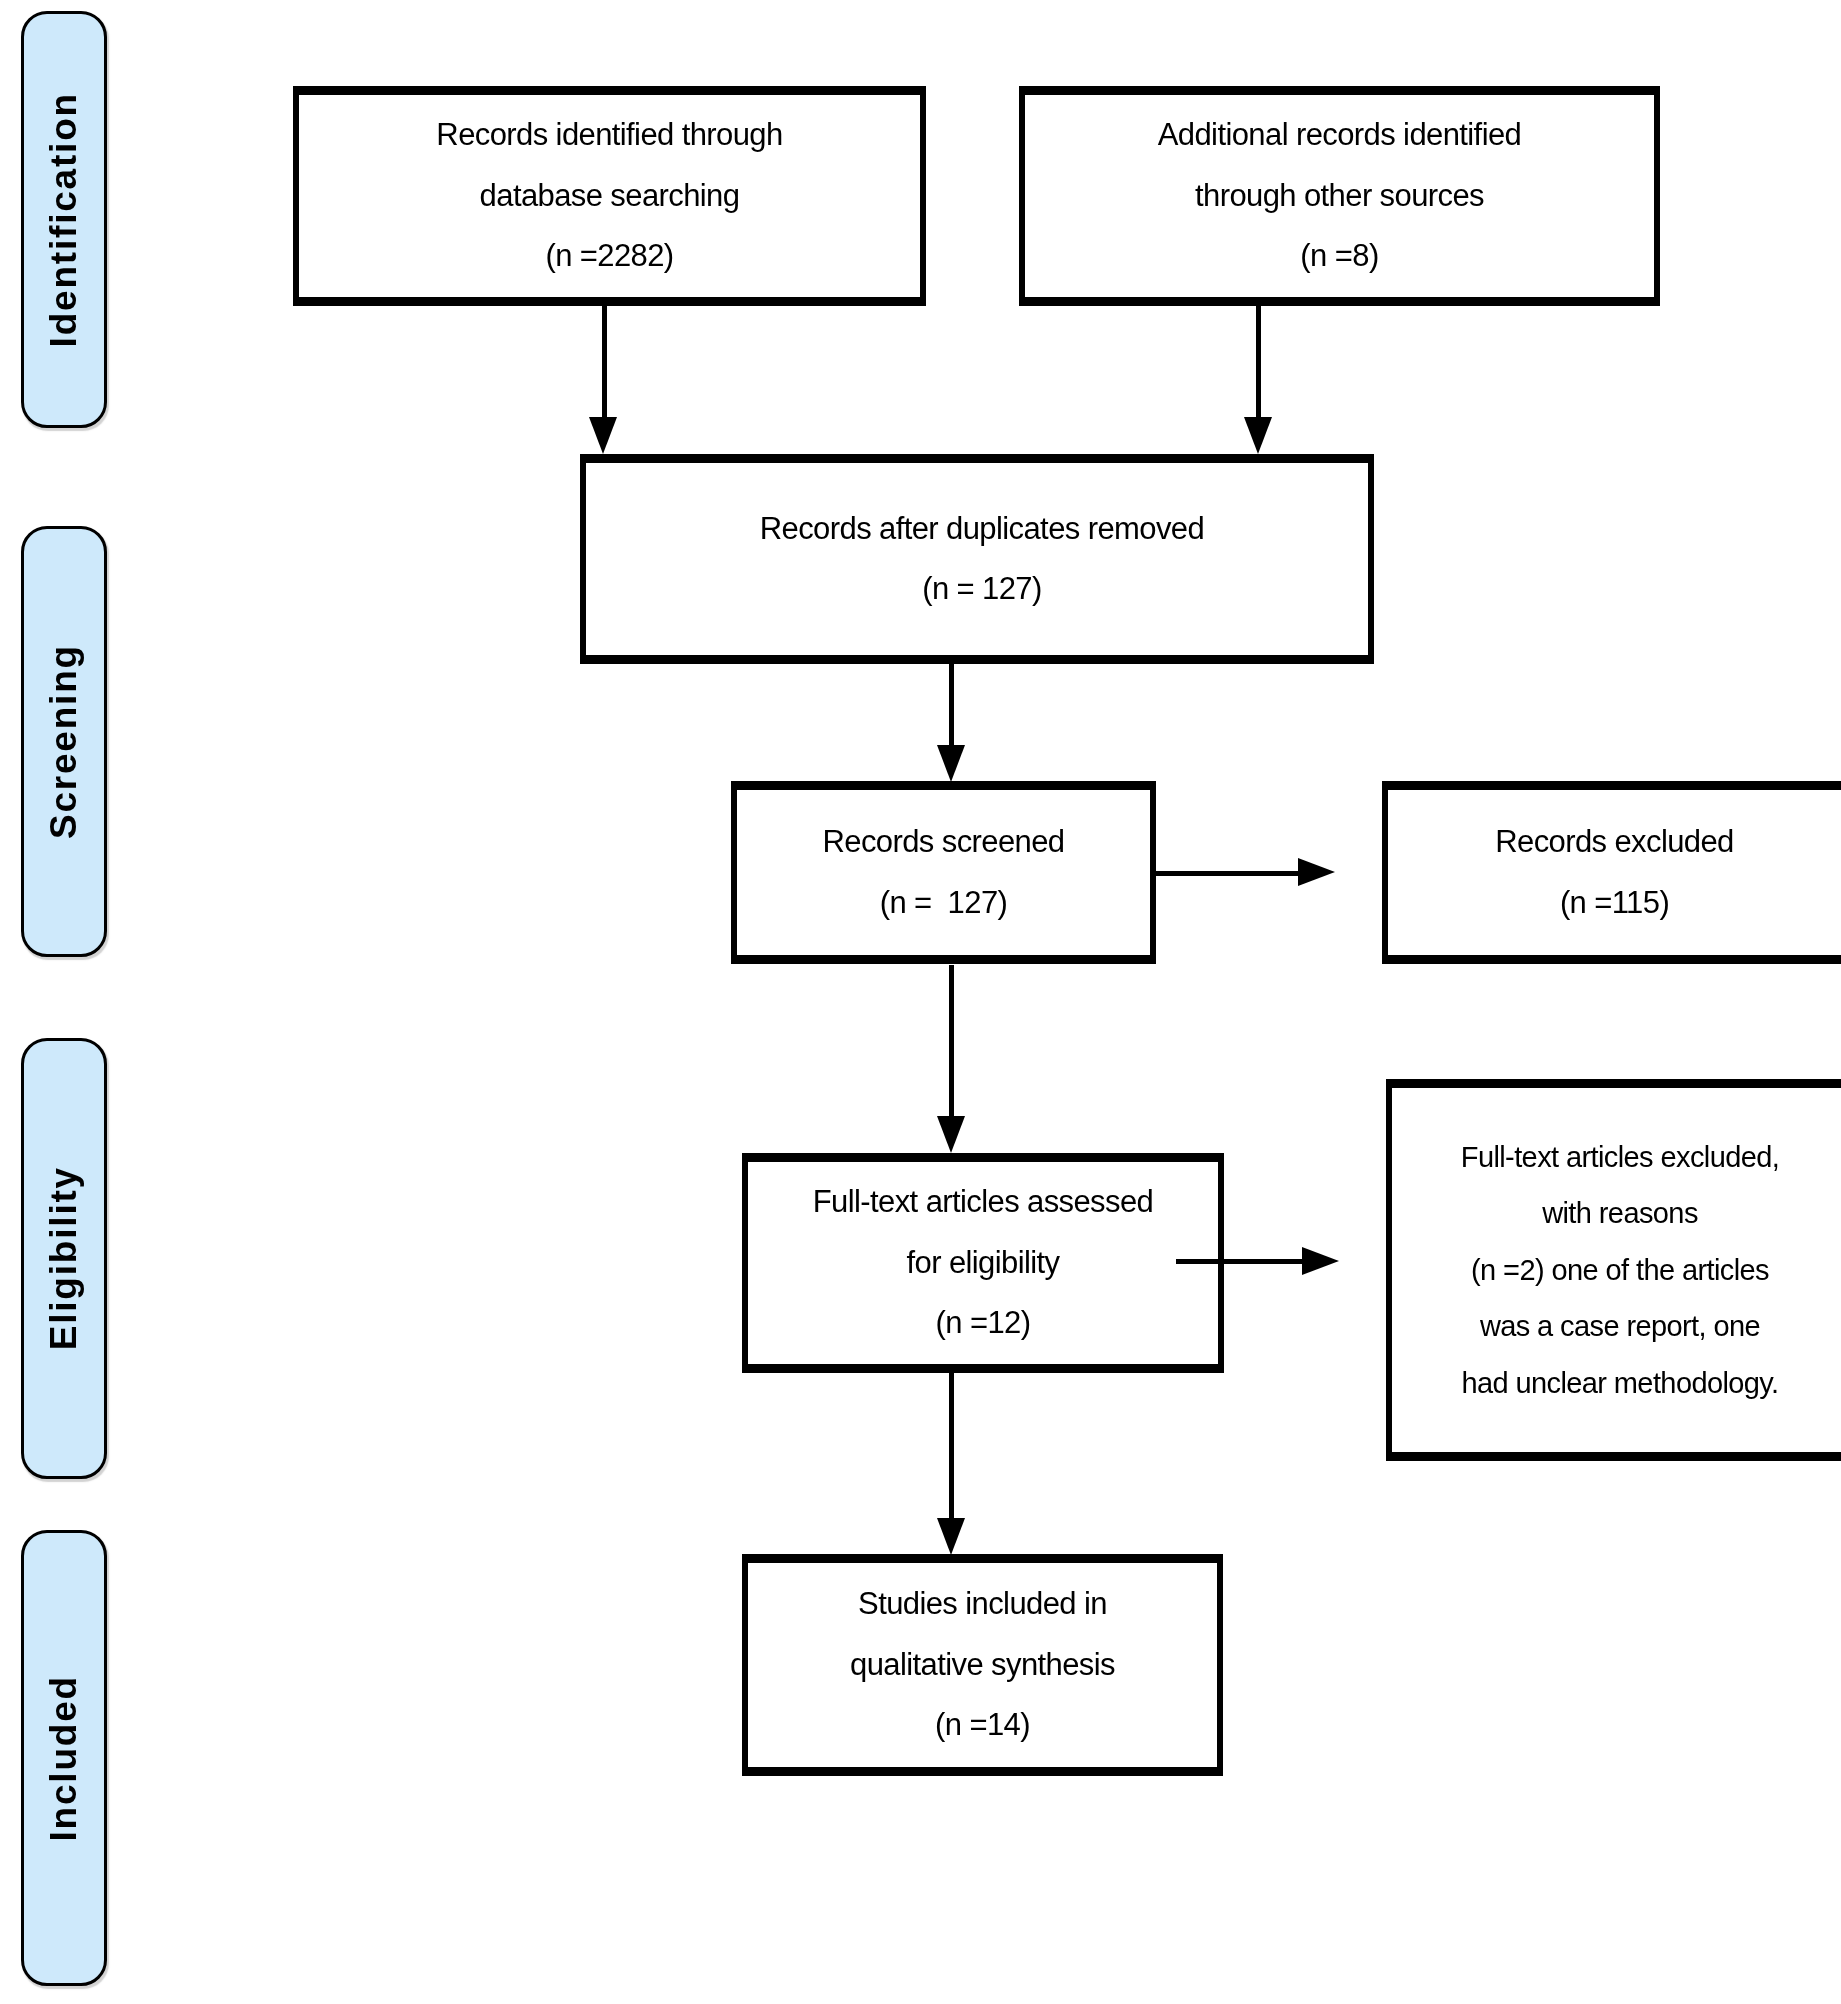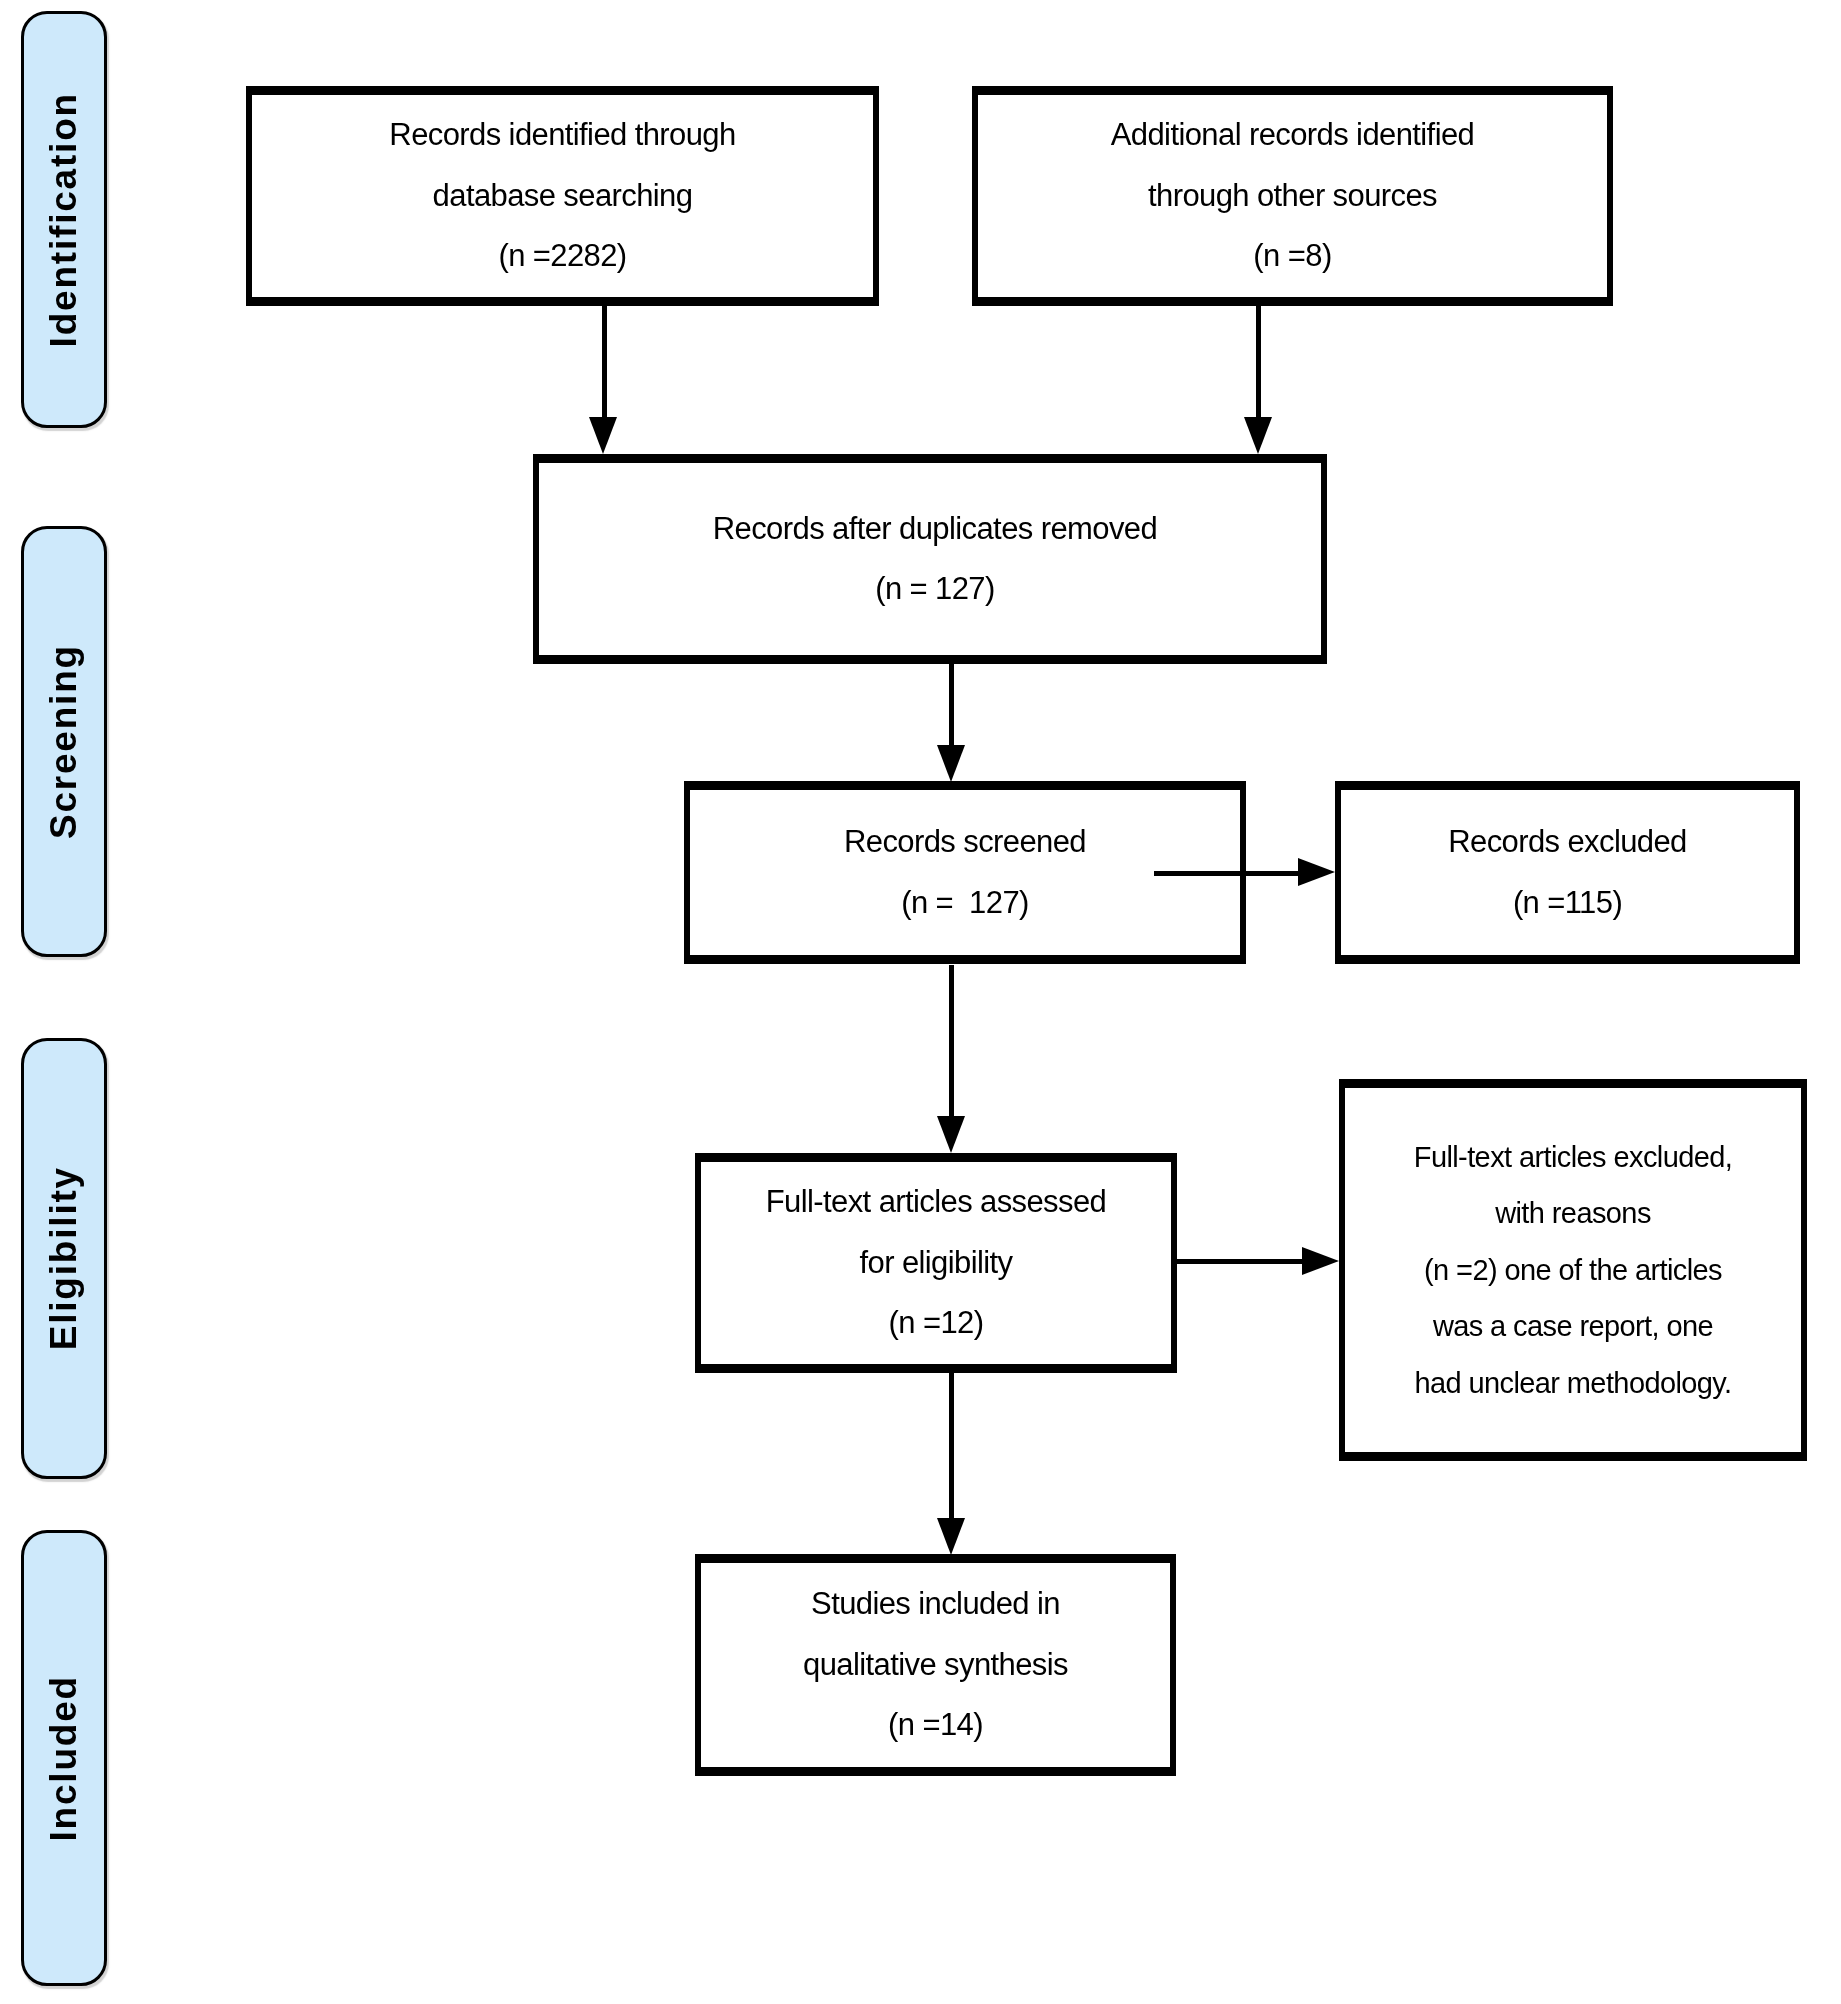--- a/index.html
+++ b/index.html
@@ -37,20 +37,21 @@
     border:6.1px solid var(--box-border,#000000);
     border-top-width:9.8px;
     border-bottom-width:9.8px;
     display:flex;align-items:center;justify-content:center;
     text-align:center;
     white-space:pre-line;
     font-size:31px;
     line-height:1.95;
     letter-spacing:-0.6px;
     padding:0 6.1px;
+    margin-left:47px;
   }
   .box.small{font-size:29px;line-height:1.95;}
   .vline{position:absolute;width:4.9px;background:var(--connector,#000000);}
   .hline{position:absolute;height:4.9px;background:var(--connector,#000000);}
   .arr-down{
     position:absolute;width:0;height:0;
     border-left:14.7px solid transparent;
     border-right:14.7px solid transparent;
     border-top:37px solid var(--connector,#000000);
   }
@@ -82,21 +83,21 @@
   <div class="box" style="left:246px;top:86px;width:633px;height:220px;">Records identified through
 database searching
 (n =2282)</div>
   <div class="box" style="left:972px;top:86px;width:641px;height:220px;">Additional records identified
 through other sources
 (n =8)</div>
 
   <div class="box" style="left:533px;top:454px;width:794px;height:210px;padding-left:16px;">Records after duplicates removed
 (n = 127)</div>
 
-  <div class="box" style="left:684px;top:781px;width:562px;height:183px;">Records screened
+  <div class="box" style="left:684px;top:781px;width:425px;height:183px;">Records screened
 (n =&nbsp; 127)</div>
   <div class="box" style="left:1335px;top:781px;width:465px;height:183px;">Records excluded
 (n =115)</div>
 
   <div class="box" style="left:695px;top:1153px;width:482px;height:220px;">Full-text articles assessed
 for eligibility
 (n =12)</div>
   <div class="box small" style="left:1339px;top:1079px;width:468px;height:382px;">Full-text articles excluded,
 with reasons
 (n =2) one of the articles

